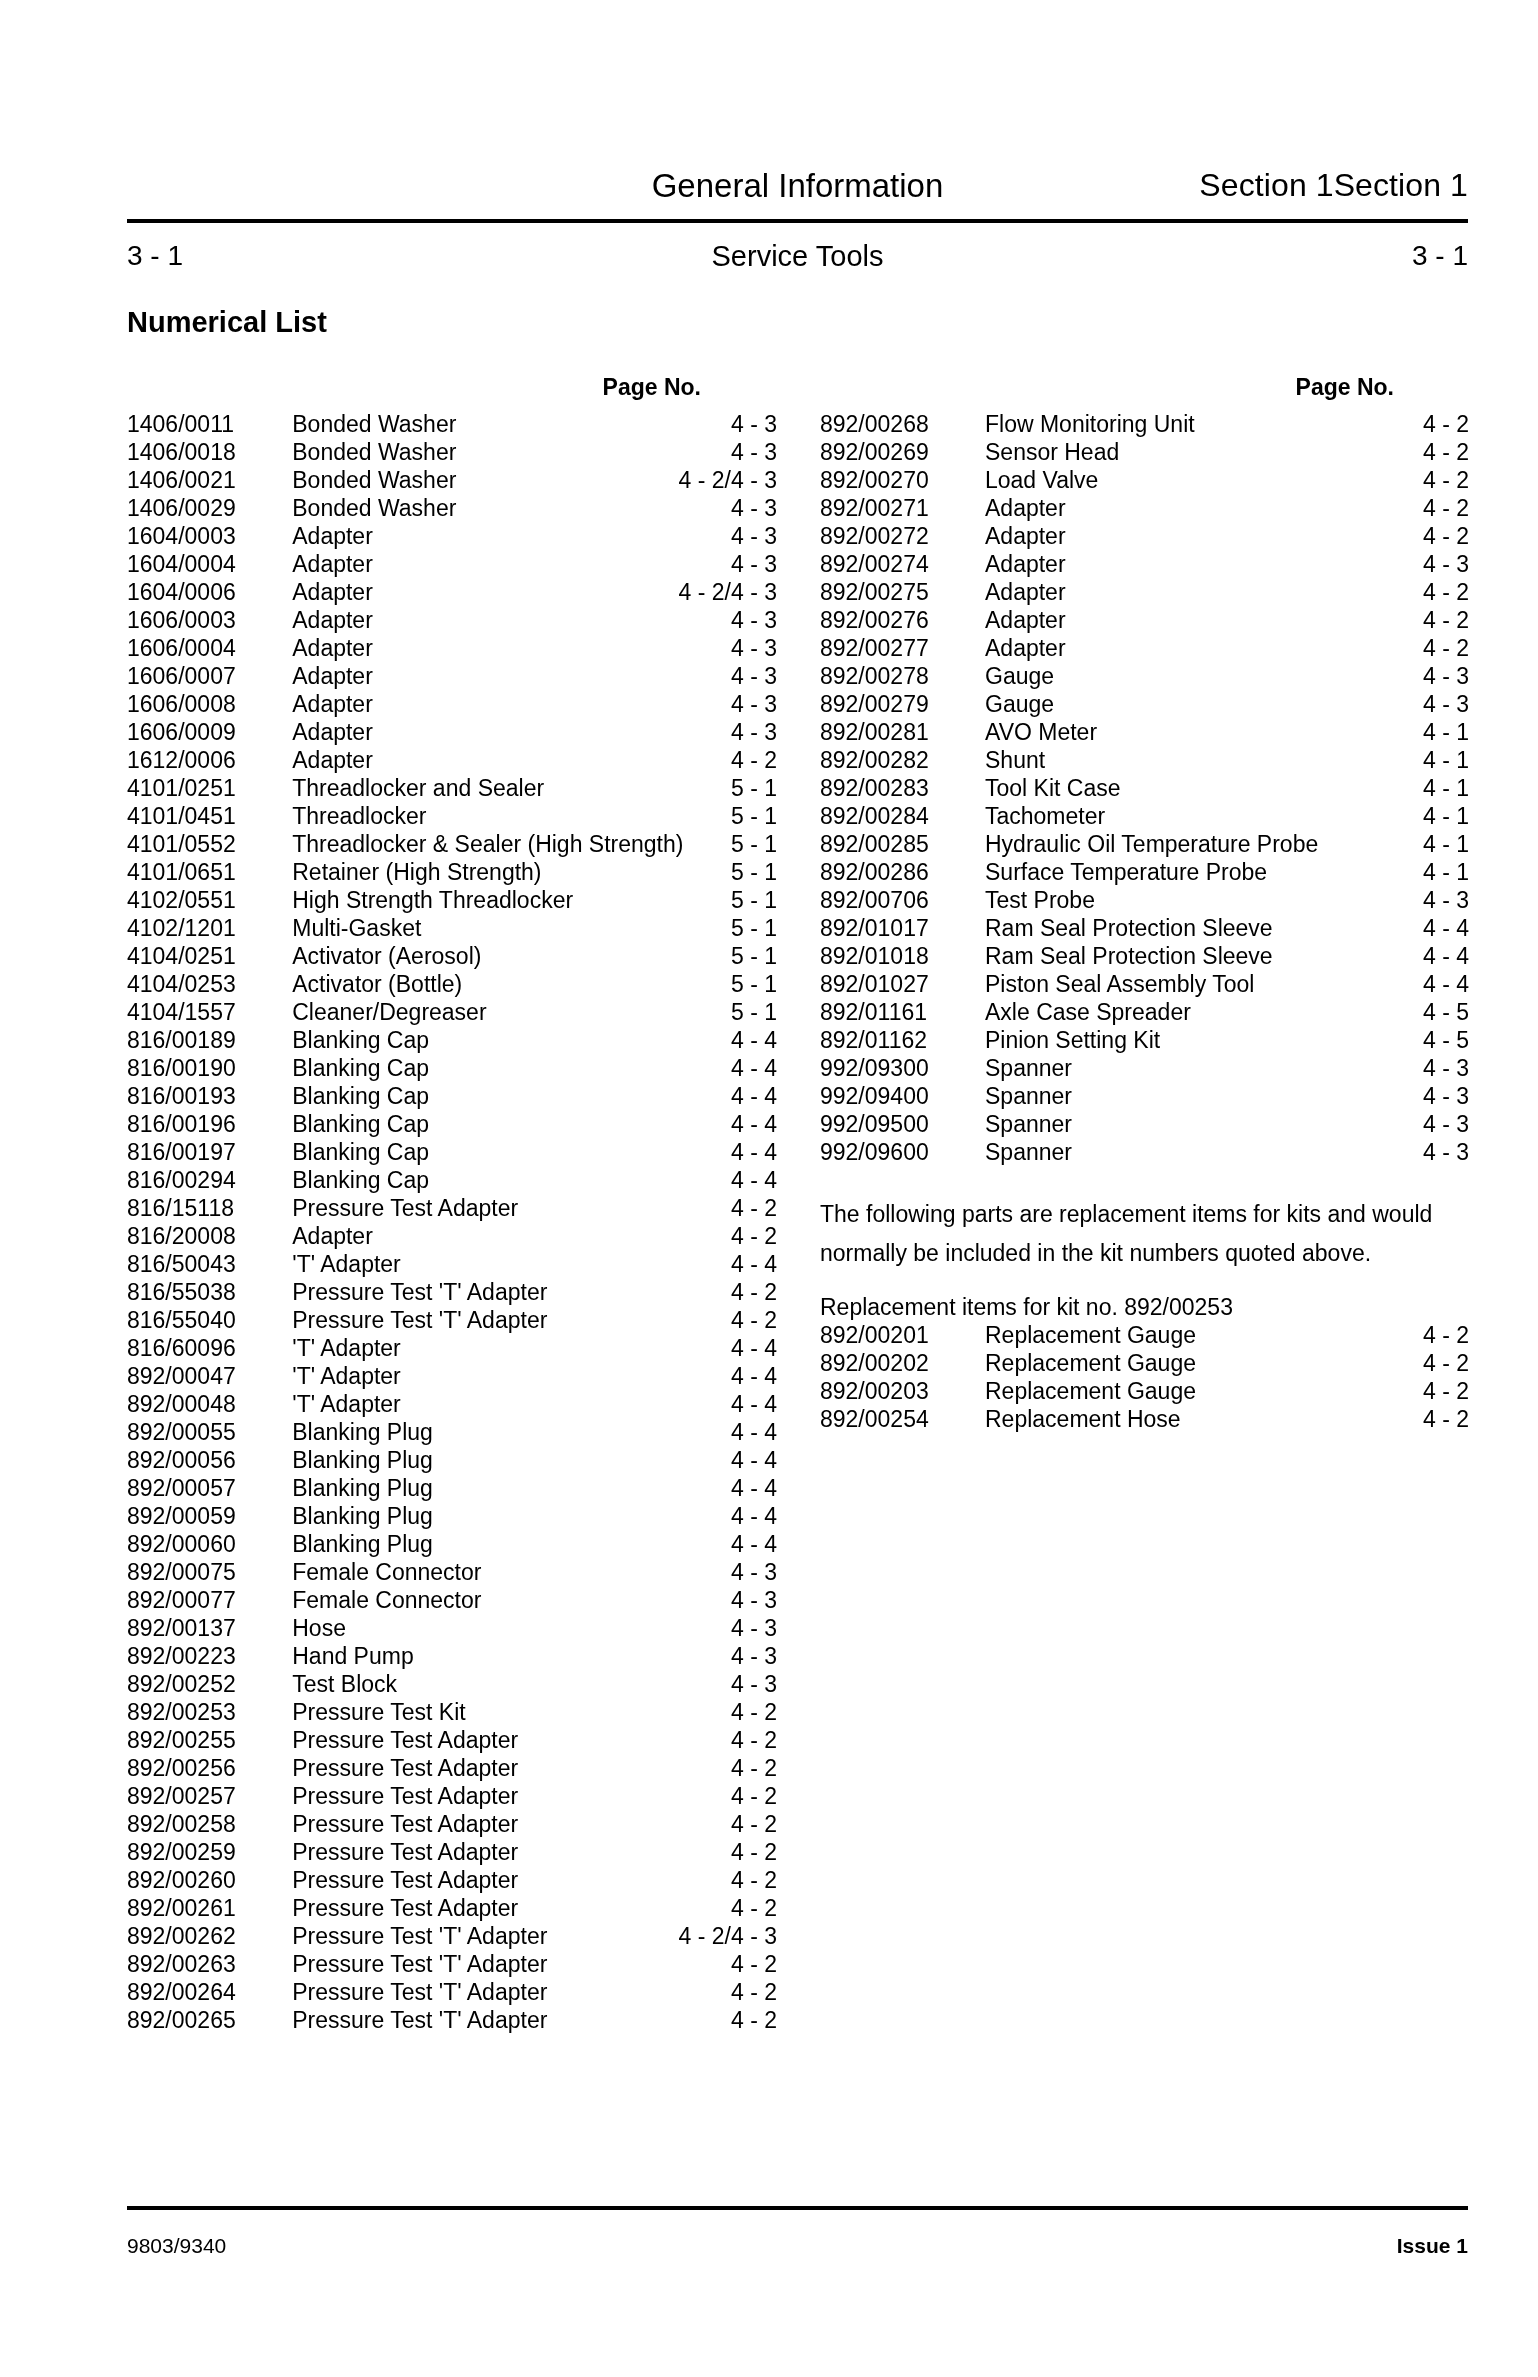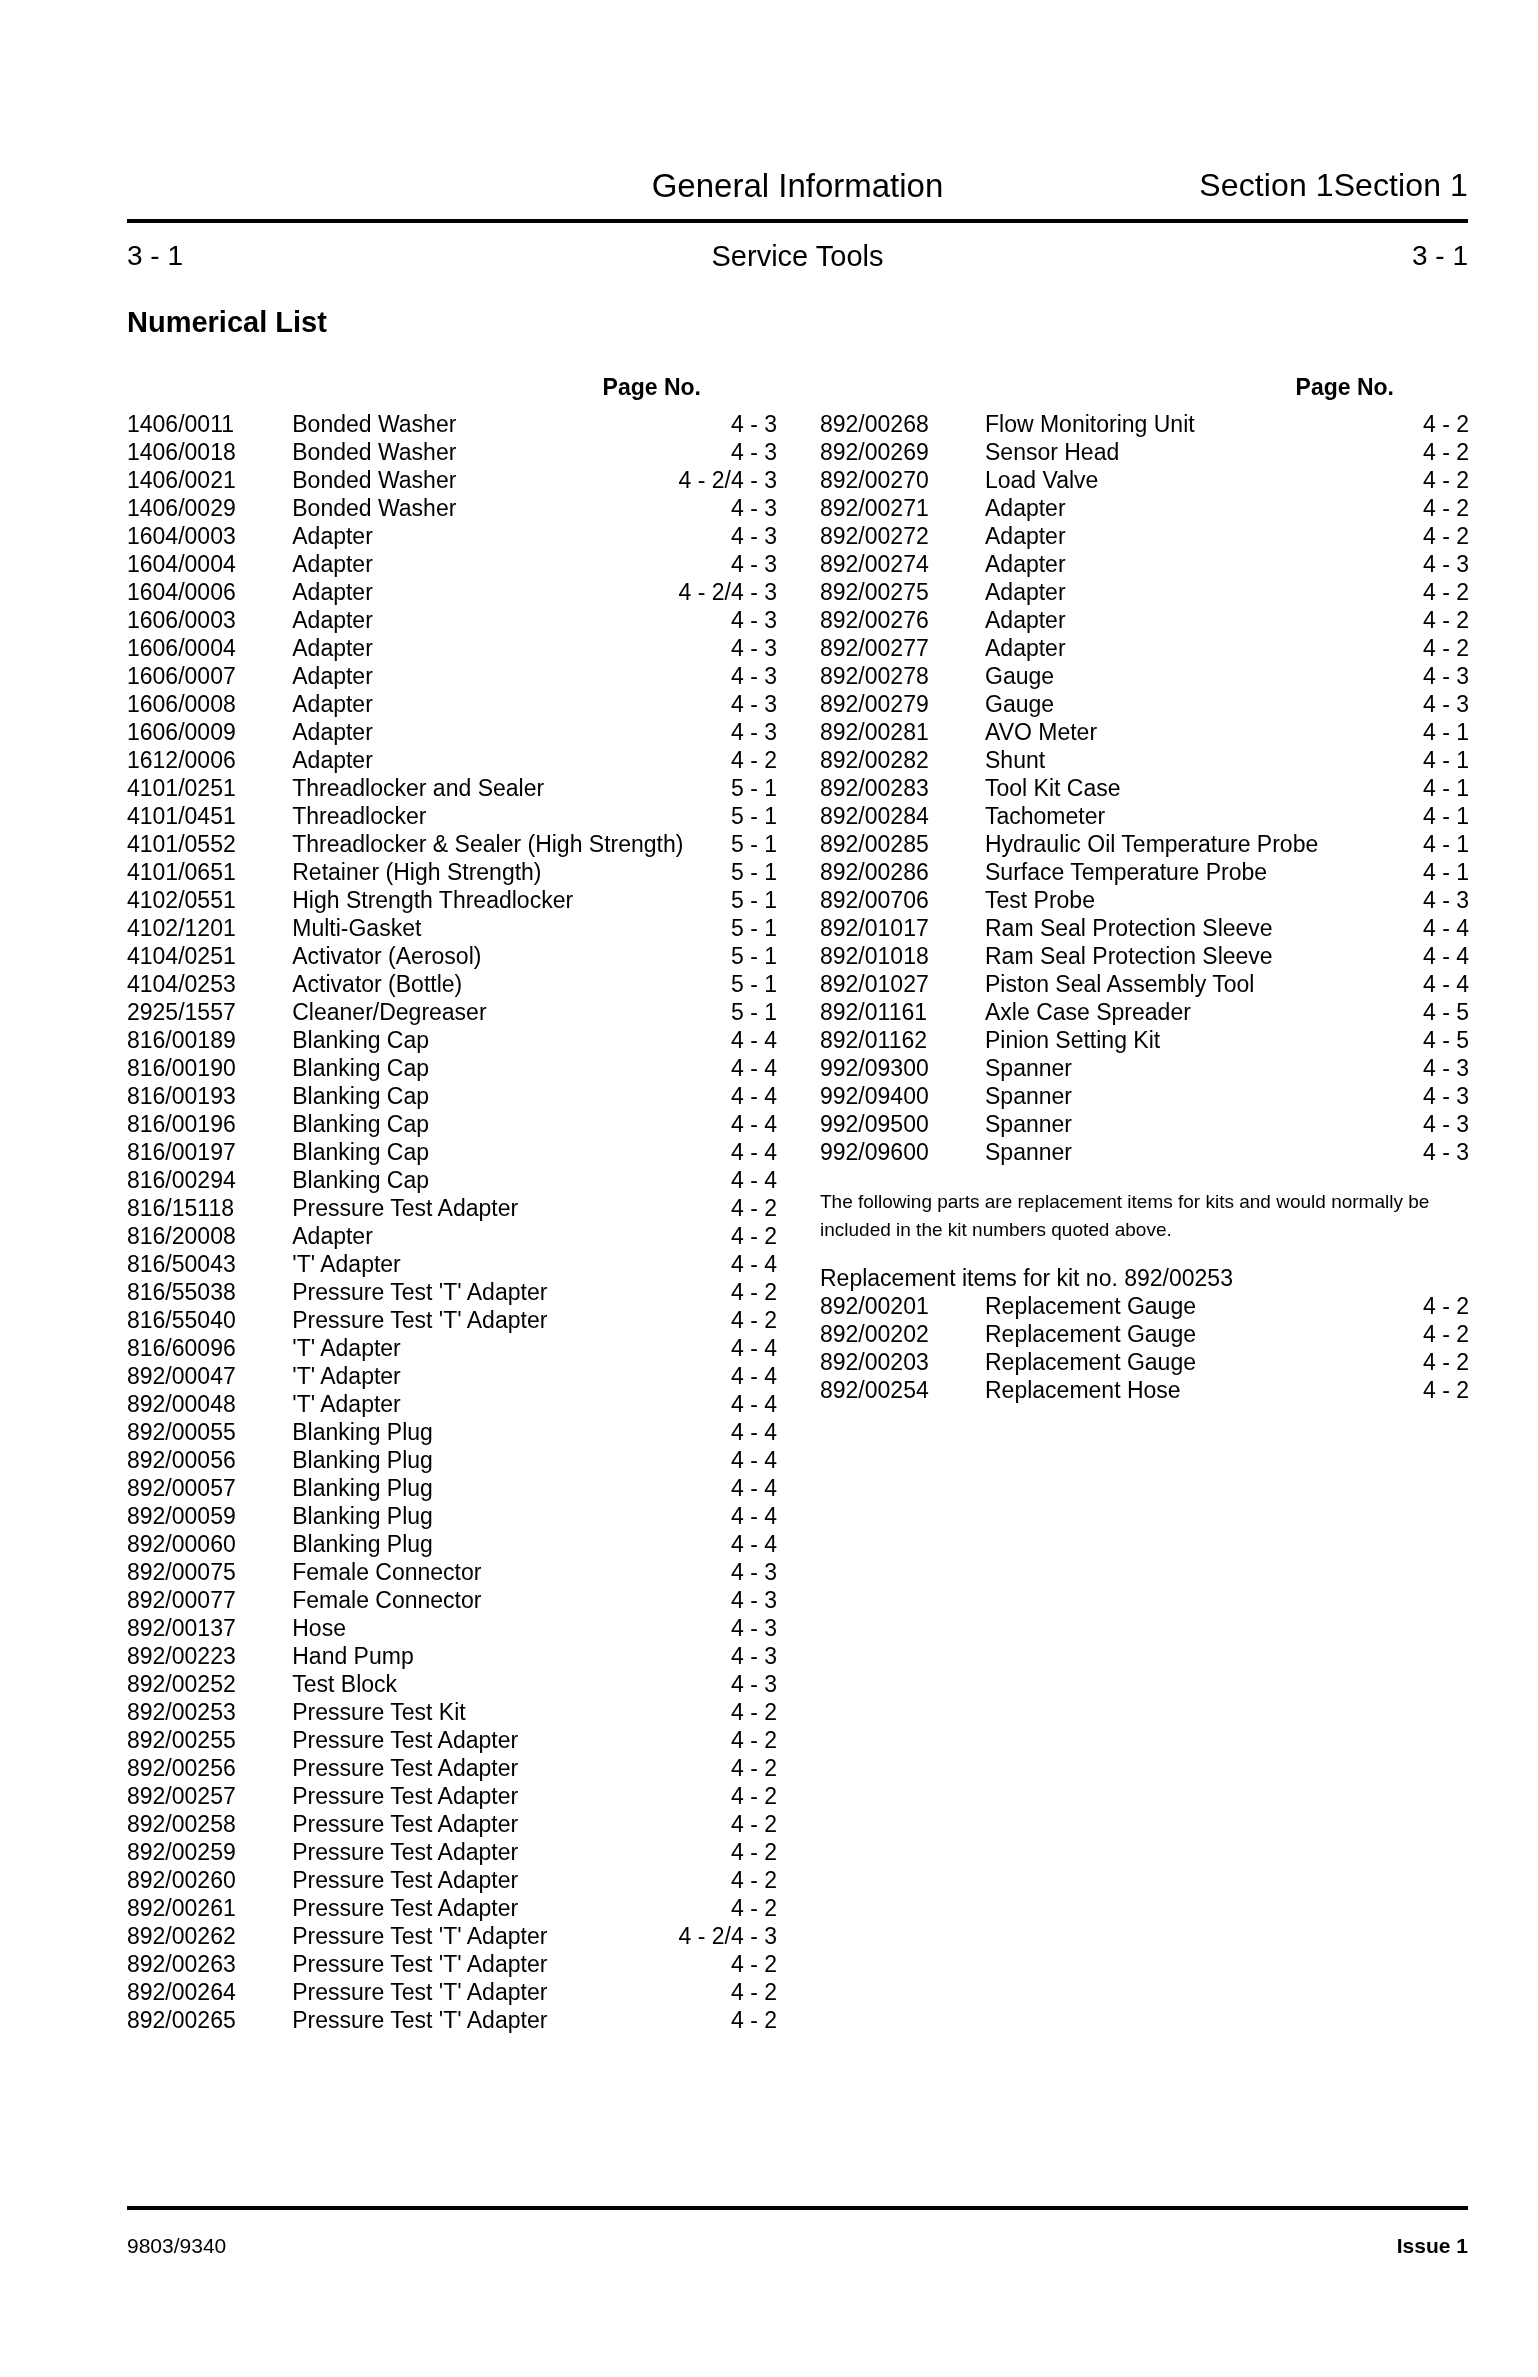--- a/index.html
+++ b/index.html
@@ -132,23 +132,23 @@
   td.c-num   { width: 165px; }
   td.c-desc  { width: 375px; }
   td.c-page  { width: 109px; text-align: right; padding-right: 76px; }
 
   .right-col td.c-num  { width: 165px; }
   .right-col td.c-desc { width: 394px; }
   .right-col td.c-page { width: 90px; text-align: right; padding-right: 76px; }
 
   
   .note {
-    font-size: 19px;
-    line-height: 28px;
-    margin-top: 22px;
+    font-size: 23px;
+    line-height: 39px;
+    margin-top: 29px;
     width: 636px;
   }
   .sub-head {
     font-size: 23px;
     line-height: 28px;
     margin-top: 20px;
     margin-bottom: 0px;
     white-space: nowrap;
   }
   .repl-table {
@@ -314,21 +314,21 @@
                 <td class="c-num">4104/0251</td>
                 <td class="c-desc">Activator (Aerosol)</td>
                 <td class="c-page">5 - 1</td>
               </tr>
               <tr>
                 <td class="c-num">4104/0253</td>
                 <td class="c-desc">Activator (Bottle)</td>
                 <td class="c-page">5 - 1</td>
               </tr>
               <tr>
-                <td class="c-num">2925/1557</td>
+                <td class="c-num">4104/1557</td>
                 <td class="c-desc">Cleaner/Degreaser</td>
                 <td class="c-page">5 - 1</td>
               </tr>
               <tr>
                 <td class="c-num">816/00189</td>
                 <td class="c-desc">Blanking Cap</td>
                 <td class="c-page">4 - 4</td>
               </tr>
               <tr>
                 <td class="c-num">816/00190</td>

